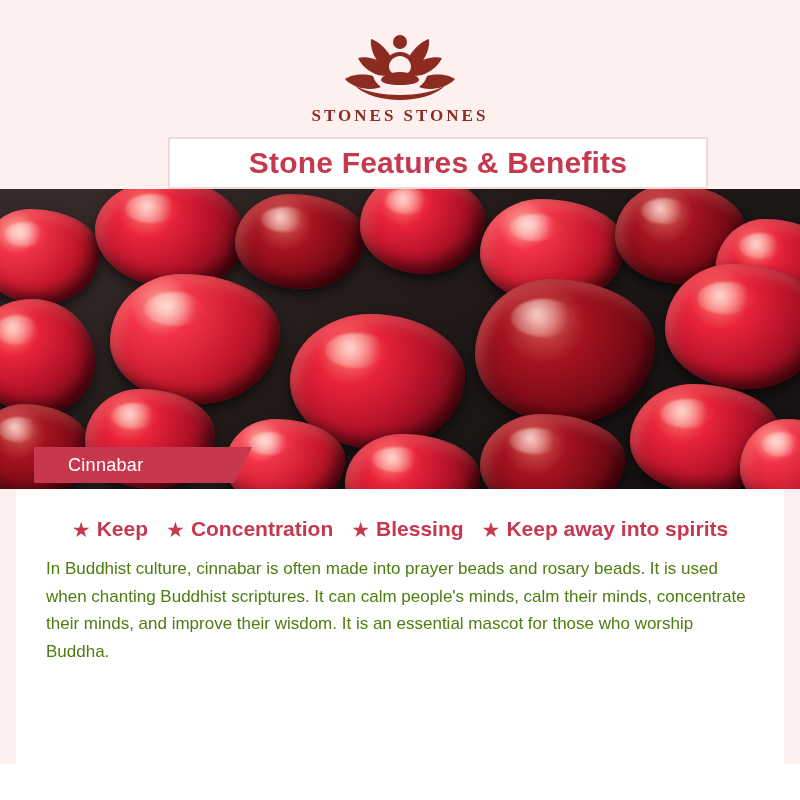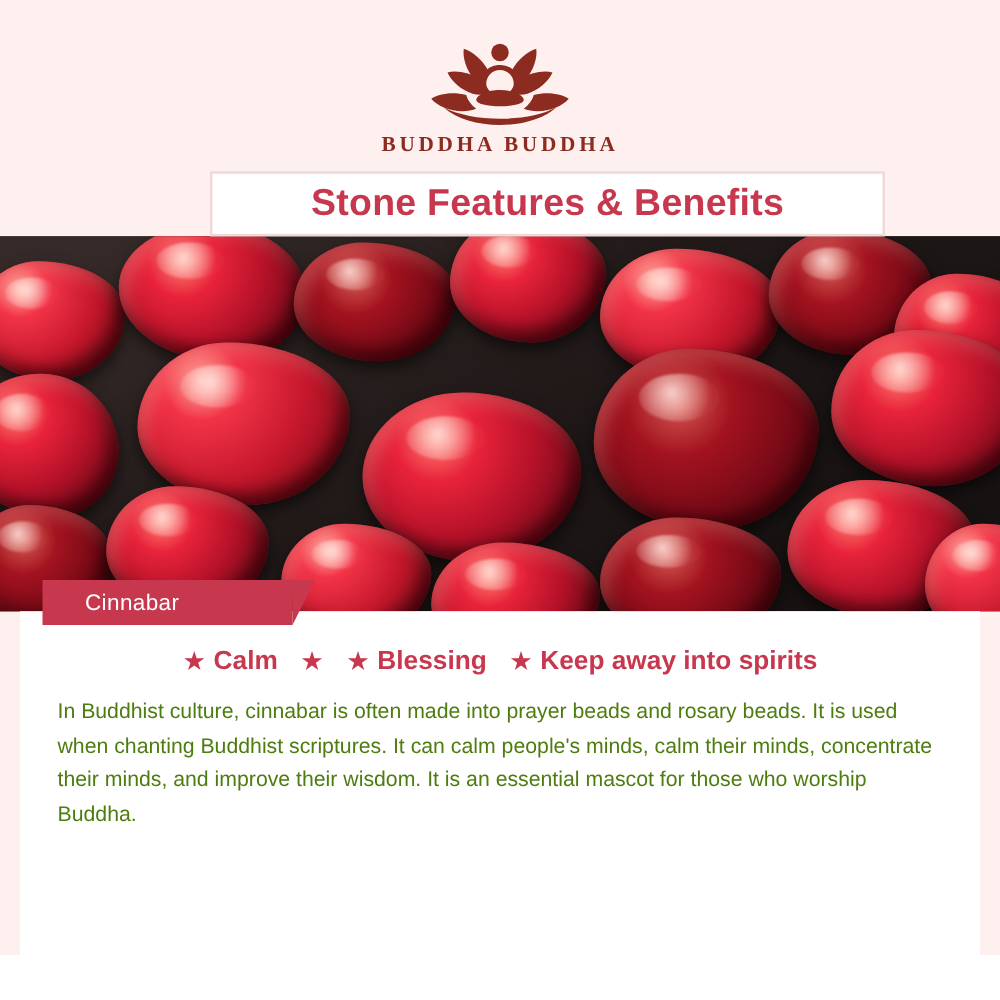--- a/index.html
+++ b/index.html
@@ -156,21 +156,20 @@
     left: 34px;
     height: 36px;
     min-width: 200px;
     background: #c7384f;
     display: flex;
     align-items: center;
     padding-left: 34px;
     padding-right: 50px;
     box-sizing: border-box;
     z-index: 5;
-    margin-top: 17px;
   }
   .caption-tab::after {
     content: "";
     position: absolute;
     top: 0;
     right: -18px;
     width: 0; height: 0;
     border-top: 36px solid #c7384f;
     border-right: 18px solid transparent;
   }
@@ -263,21 +262,21 @@
         <path d="M48 52 c-11 -3 -22 -1 -28 3 c5 6 15 10 25 10 c4 0 8 -1 11 -2 c-4 -3 -7 -7 -8 -11 z"></path>
         <path d="M66 33 c-5 -9 -13 -16 -20 -18 c-1 7 2 17 8 24 c3 3 6 6 9 7 c0 -4 1 -9 3 -13 z"></path>
 
         <path d="M90 40 c9 -6 20 -8 27 -6 c-3 7 -11 14 -20 17 c-4 1 -8 1 -11 0 c3 -3 4 -7 4 -11 z"></path>
         <path d="M102 52 c11 -3 22 -1 28 3 c-5 6 -15 10 -25 10 c-4 0 -8 -1 -11 -2 c4 -3 7 -7 8 -11 z"></path>
         <path d="M84 33 c5 -9 13 -16 20 -18 c1 7 -2 17 -8 24 c-3 3 -6 6 -9 7 c0 -4 -1 -9 -3 -13 z"></path>
 
         <path d="M30 62 c12 6 28 9 45 9 c17 0 33 -3 45 -9 c-10 9 -27 14 -45 14 c-18 0 -35 -5 -45 -14 z"></path>
       </g>
     </svg>
-    <div class="brand-name">BUDDHA BUDDHA</div>
+    <div class="brand-name">STONES STONES</div>
   </div>
 
   <div class="title-banner">
     <div class="title-text">Stone Features &amp; Benefits</div>
   </div>
 
   <div class="hero">
     <div class="hero-bg"></div>
 
     <div class="stone bright" style="left:-20px; top:20px; width:120px; height:95px;"></div>
@@ -304,24 +303,25 @@
   </div>
 
   <div class="caption-tab">
     <span class="caption-text">Cinnabar</span>
   </div>
 
   <div class="body-panel">
     <div class="benefits">
       <span class="benefit">
         <span class="star">★</span>
-        <span class="label">Calm</span>
+        <span class="label">Keep</span>
       </span>
       <span class="benefit">
         <span class="star">★</span>
+        <span class="label">Concentration</span>
       </span>
       <span class="benefit">
         <span class="star">★</span>
         <span class="label">Blessing</span>
       </span>
       <span class="benefit">
         <span class="star">★</span>
         <span class="label">Keep away into spirits</span>
       </span>
     </div>

